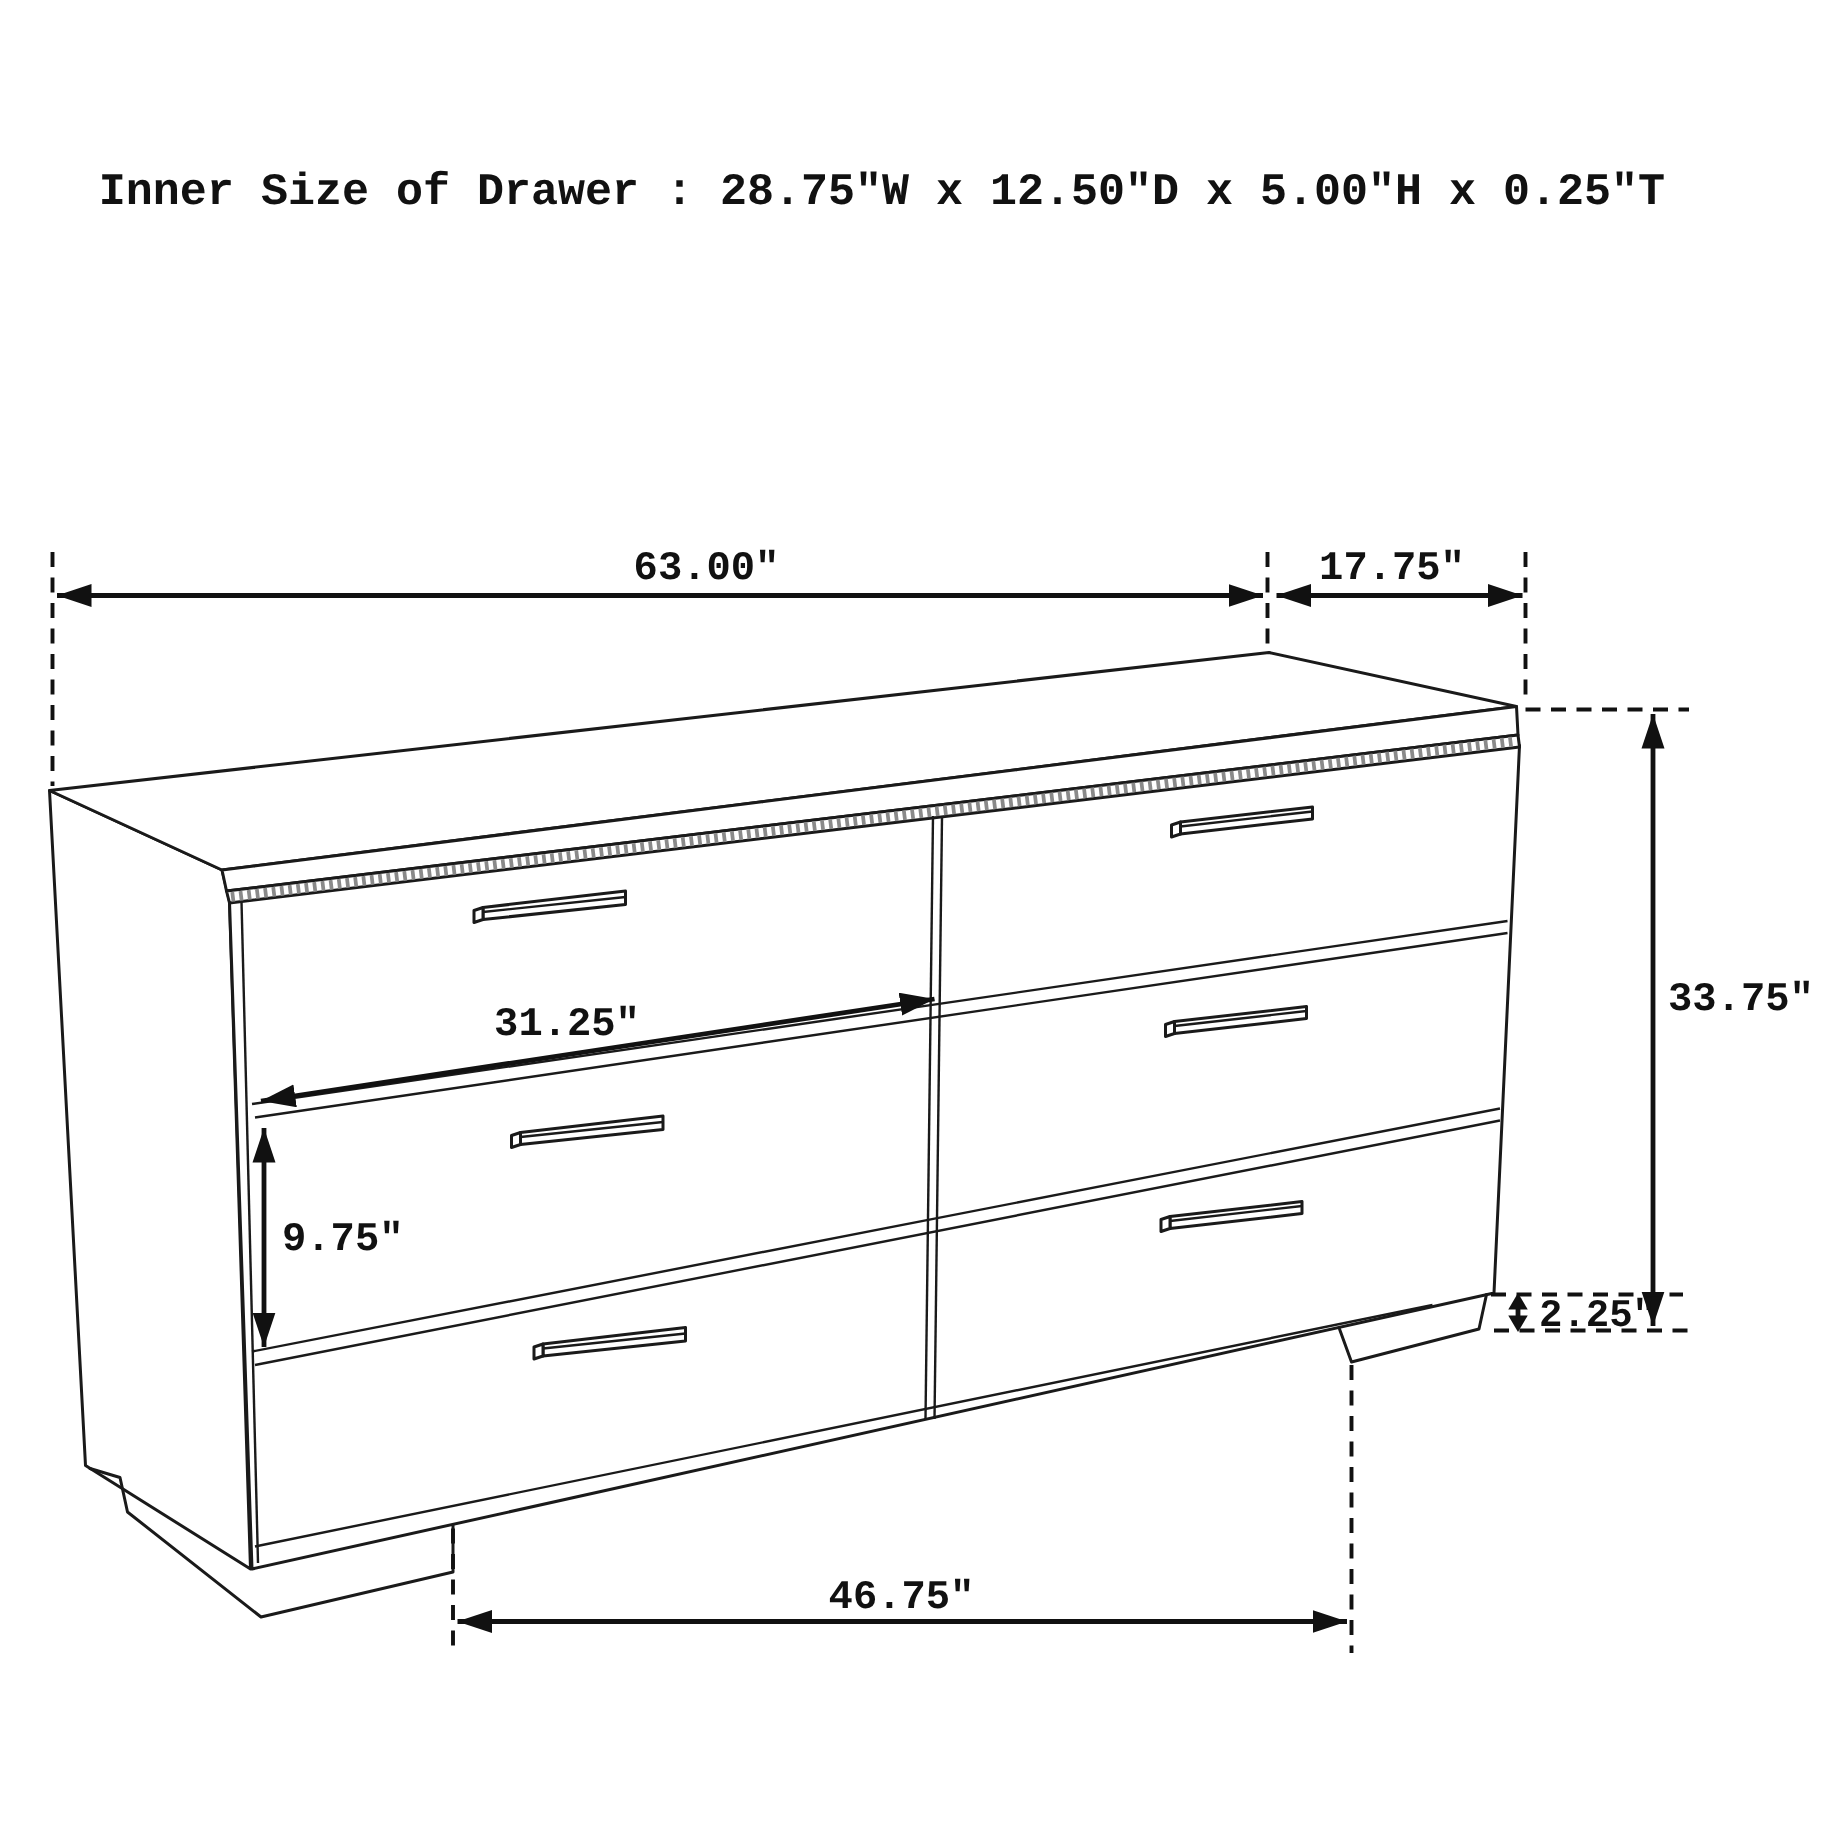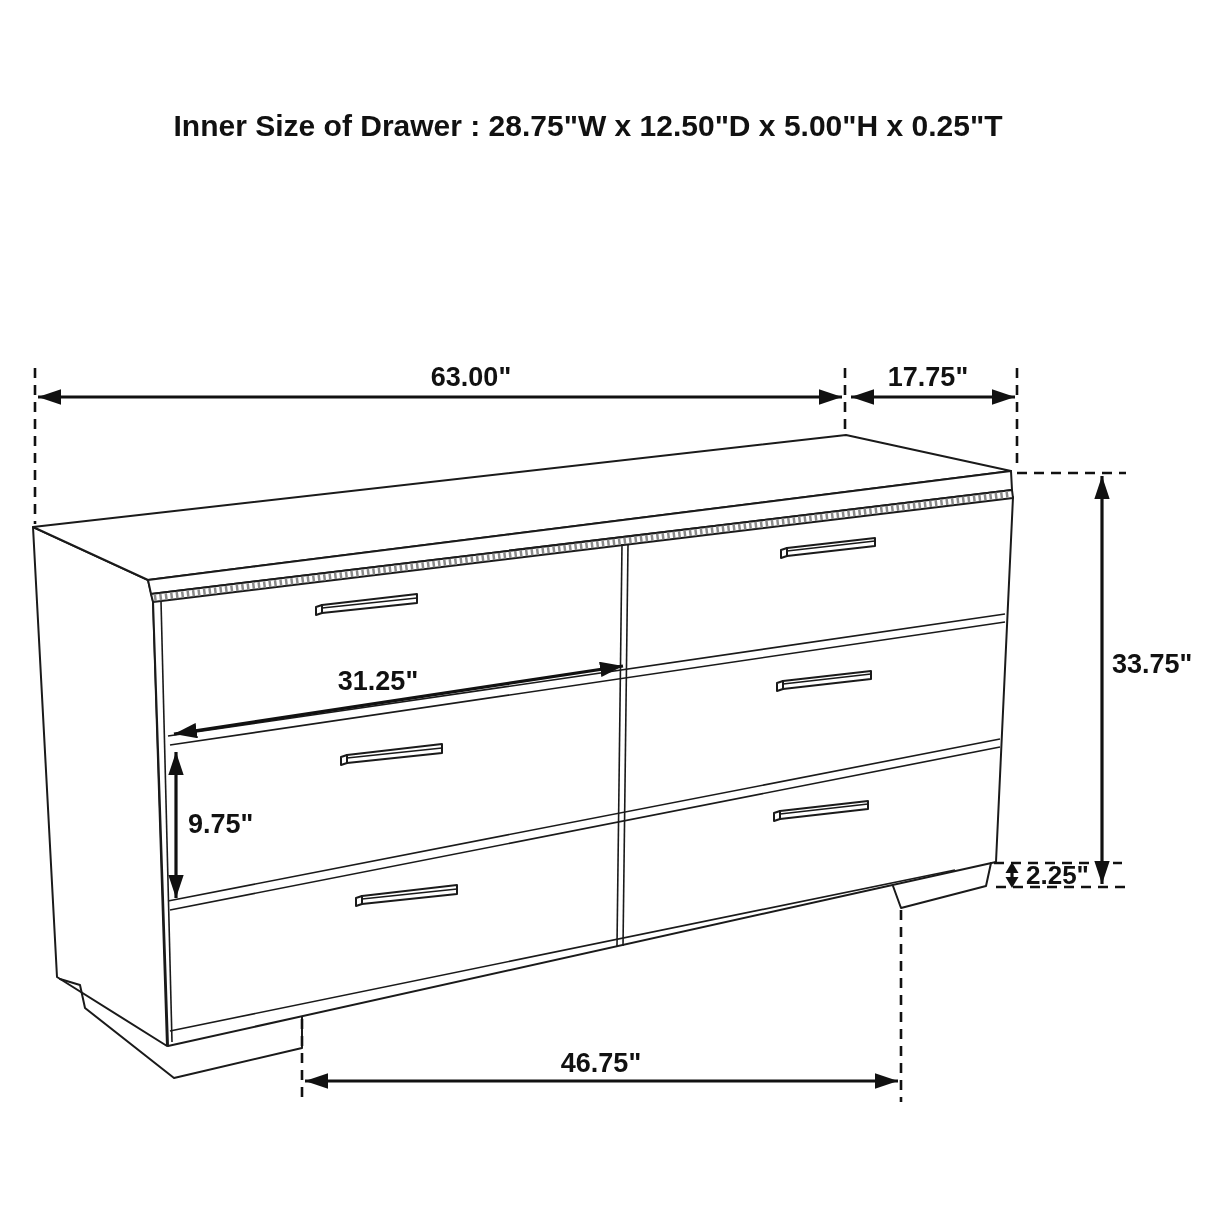--- a/index.html
+++ b/index.html
@@ -7,20 +7,21 @@
     padding: 0;
     background: #ffffff;
     font-family: "Liberation Sans", sans-serif;
   }
   .stage {
     position: relative;
     width: 1214px;
     height: 1214px;
     background: #fca5a5;
     overflow: hidden;
+    font-family: Liberation Mono, monospace;
   }
   svg { display: block; }
   .draw-line   { stroke: #1a1a1a; stroke-width: 2;   fill: none; stroke-linejoin: round; stroke-linecap: round; }
   .draw-thin   { stroke: #1a1a1a; stroke-width: 1.6; fill: none; }
   .face-white  { fill: #ffffff; stroke: #1a1a1a; stroke-width: 2; stroke-linejoin: round; }
   .dim-line    { stroke: #111111; stroke-width: 3.2; fill: none; }
   .dash-line   { stroke: #111111; stroke-width: 2.6; fill: none; stroke-dasharray: 10 7; }
   .dim-text    { font-weight: bold; font-size: 27px; fill: #111111; }
   .dim-text-sm { font-weight: bold; font-size: 26px; fill: #111111; }
   .title-text  { font-weight: bold; font-size: 30px; fill: #111111; }

